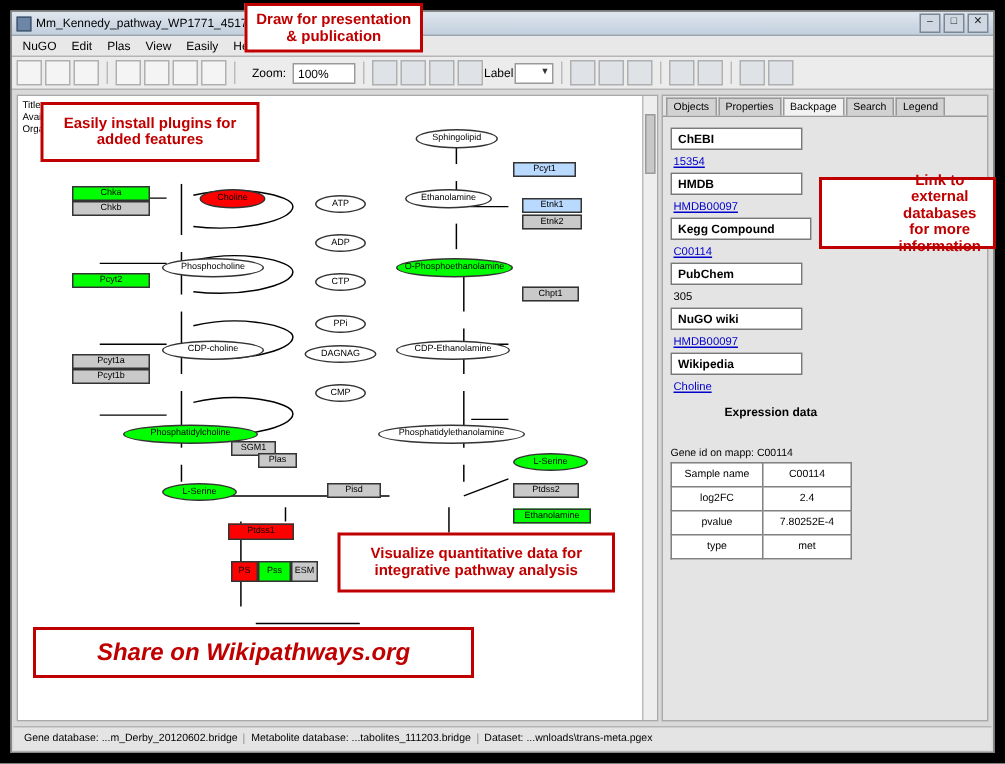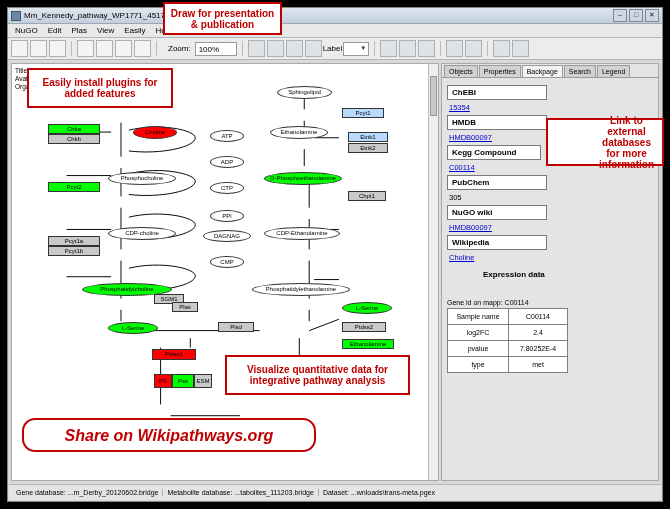--- a/index.html
+++ b/index.html
@@ -91,36 +91,35 @@
     display:flex;align-items:center;justify-content:center;
     box-sizing:border-box;padding:3px 5px;line-height:11px;
   }
   .callout.c1{left:163px;top:2px;width:119px;height:33px;font-size:10px;z-index:40;}
   .callout.c2{left:27px;top:68px;width:146px;height:40px;font-size:10px;z-index:40;}
   .callout.c3{left:225px;top:355px;width:185px;height:40px;font-size:10px;z-index:40;}
   .callout.c4{left:546px;top:118px;width:118px;height:48px;font-size:10px;z-index:40;padding-left:48px;}
   .callout.c5{
     left:22px;top:418px;width:294px;height:34px;font-size:16px;font-style:italic;
     z-index:40;
-    border-radius:13px;
   }
   
   .tabs{
     display:flex;align-items:flex-end;height:14px;border-bottom:1px solid #9a9a9a;
     background:#e4e4e4;padding-left:2px;box-sizing:border-box;
   }
   .tab{
     font-size:7px;padding:2px 4px;border:1px solid #9a9a9a;border-bottom:none;
     background:#d2d2d2;margin-right:1px;color:#000;
   }
   .tab.active{background:#f2f2f2;}
   .sidecontent{position:absolute;left:0;top:15px;right:0;bottom:0;overflow:hidden;padding:3px 5px;box-sizing:border-box;}
   .db-header{
     background:#fff;border:1px solid #7a7a7a;font-size:8px;font-weight:bold;
-    padding:2px 4px;margin-top:3px;width:100px;box-sizing:border-box;color:#000;
+    padding:2px 4px;margin-top:3px;width:88px;box-sizing:border-box;color:#000;
   }
   .db-link{font-size:7.5px;color:#0000cc;text-decoration:underline;margin:3px 0 0 2px;display:block;}
   .db-plain{font-size:7.5px;color:#000;margin:3px 0 0 2px;display:block;}
   .expr-title{font-size:8px;font-weight:bold;margin:8px 0 20px 0;padding-left:36px;}
   .gene-id{font-size:7px;margin:2px 0 2px 0;}
   table.exprtbl{border-collapse:collapse;font-size:7px;}
   table.exprtbl td{
     border:1px solid #808080;padding:2px 4px;background:#fff;text-align:center;
     height:11px;
   }

